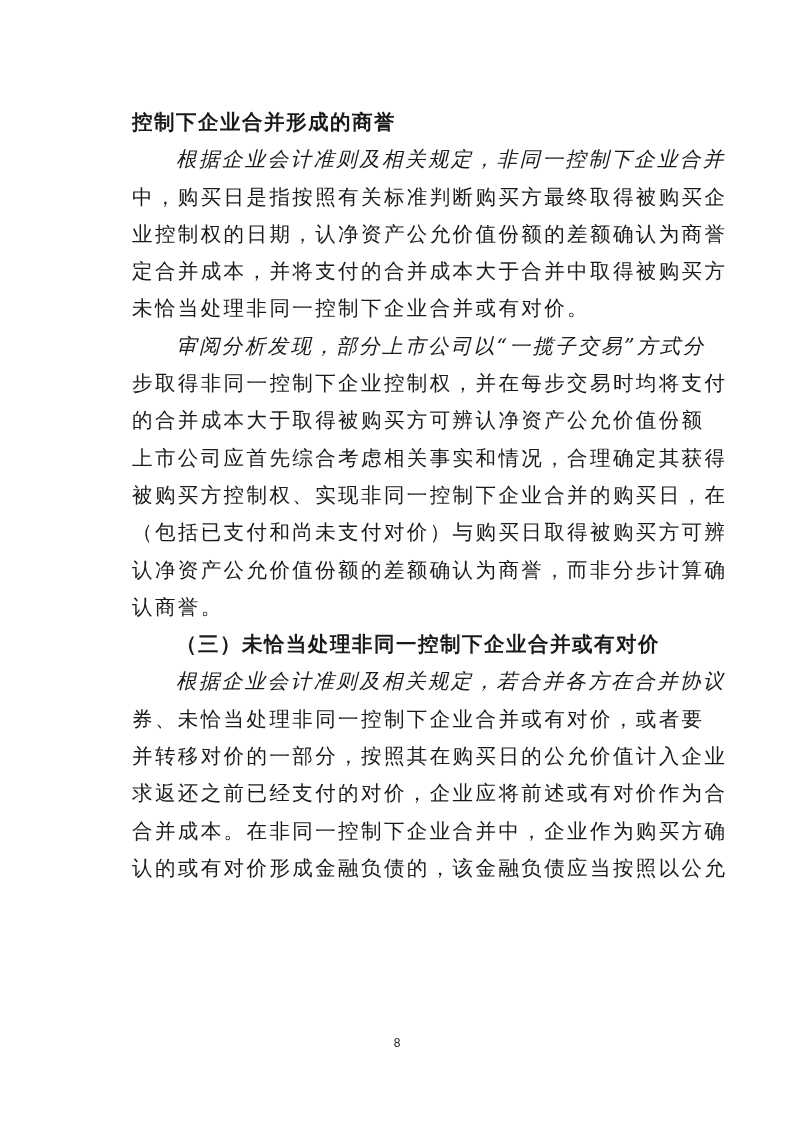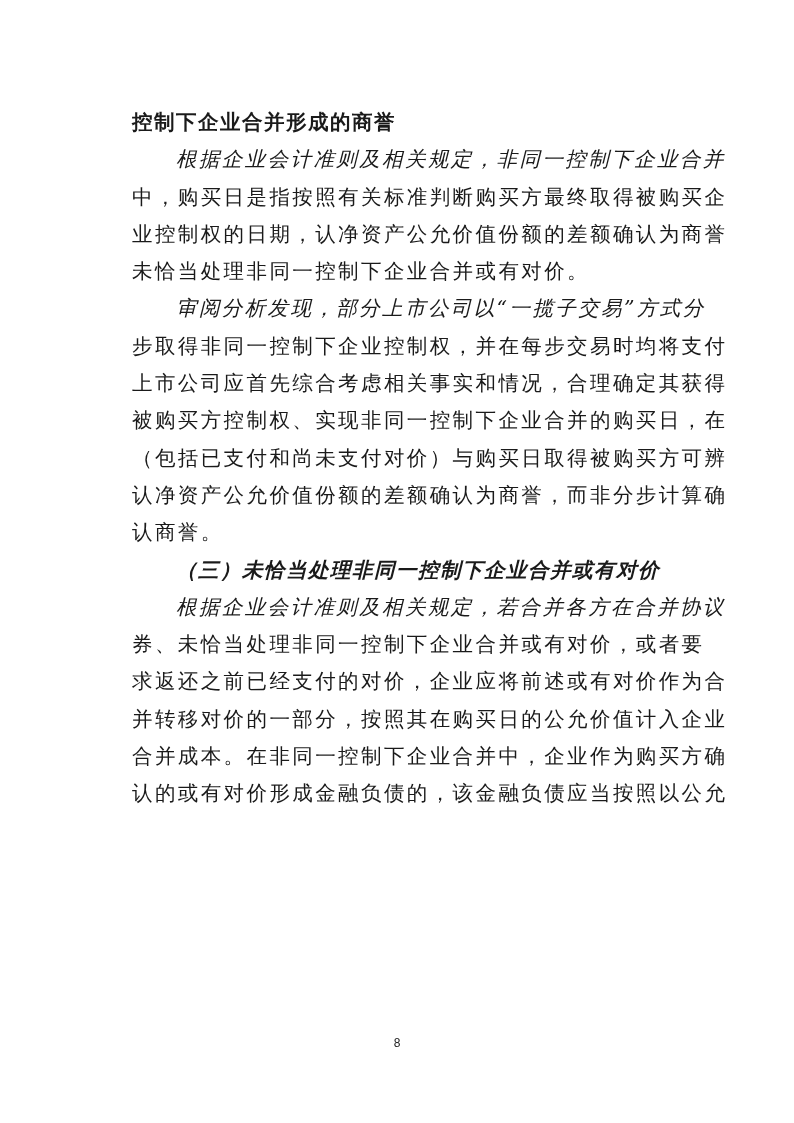--- a/index.html
+++ b/index.html
@@ -49,21 +49,20 @@
     }
     .bold {
       font-weight: bold;
       font-family: "DejaVu Sans", "Liberation Sans", sans-serif;
       letter-spacing: 1.5px;
     }
     .heading-centered {
       text-align: center;
       text-align-last: left;
       padding-left: 44px;
-      font-style: italic;
     }
     .page-number {
       position: absolute;
       top: 1036px;
       left: 0;
       width: 794px;
       text-align: center;
       font-family: "Liberation Sans", sans-serif;
       font-size: 12px;
       color: #222;
@@ -74,40 +73,42 @@
 
 <div class="page">
   <div class="content">
 
     <div class="line bold last">控制下企业合并形成的商誉</div>
 
     <div>
       <div class="line indent">根据企业会计准则及相关规定，非同一控制下企业合并</div>
       <div class="line">中，购买日是指按照有关标准判断购买方最终取得被购买企</div>
       <div class="line">业控制权的日期，认净资产公允价值份额的差额确认为商誉</div>
+      <div class="line">定合并成本，并将支付的合并成本大于合并中取得被购买方</div>
       <div class="line last">未恰当处理非同一控制下企业合并或有对价。</div>
     </div>
 
     <div>
       <div class="line indent">审阅分析发现，部分上市公司以“一揽子交易”方式分</div>
       <div class="line">步取得非同一控制下企业控制权，并在每步交易时均将支付</div>
+      <div class="line">的合并成本大于取得被购买方可辨认净资产公允价值份额</div>
       <div class="line">上市公司应首先综合考虑相关事实和情况，合理确定其获得</div>
       <div class="line">被购买方控制权、实现非同一控制下企业合并的购买日，在</div>
       <div class="line">（包括已支付和尚未支付对价）与购买日取得被购买方可辨</div>
       <div class="line">认净资产公允价值份额的差额确认为商誉，而非分步计算确</div>
       <div class="line last">认商誉。</div>
     </div>
 
     <div class="line bold heading-centered">（三）未恰当处理非同一控制下企业合并或有对价</div>
 
     <div>
       <div class="line indent">根据企业会计准则及相关规定，若合并各方在合并协议</div>
       <div class="line">券、未恰当处理非同一控制下企业合并或有对价，或者要</div>
+      <div class="line">并转移对价的一部分，按照其在购买日的公允价值计入企业</div>
       <div class="line">求返还之前已经支付的对价，企业应将前述或有对价作为合</div>
-      <div class="line">并转移对价的一部分，按照其在购买日的公允价值计入企业</div>
       <div class="line">合并成本。在非同一控制下企业合并中，企业作为购买方确</div>
       <div class="line">认的或有对价形成金融负债的，该金融负债应当按照以公允</div>
     </div>
 
   </div>
 
   <div class="page-number">8</div>
 </div>
 
 </body></html>

